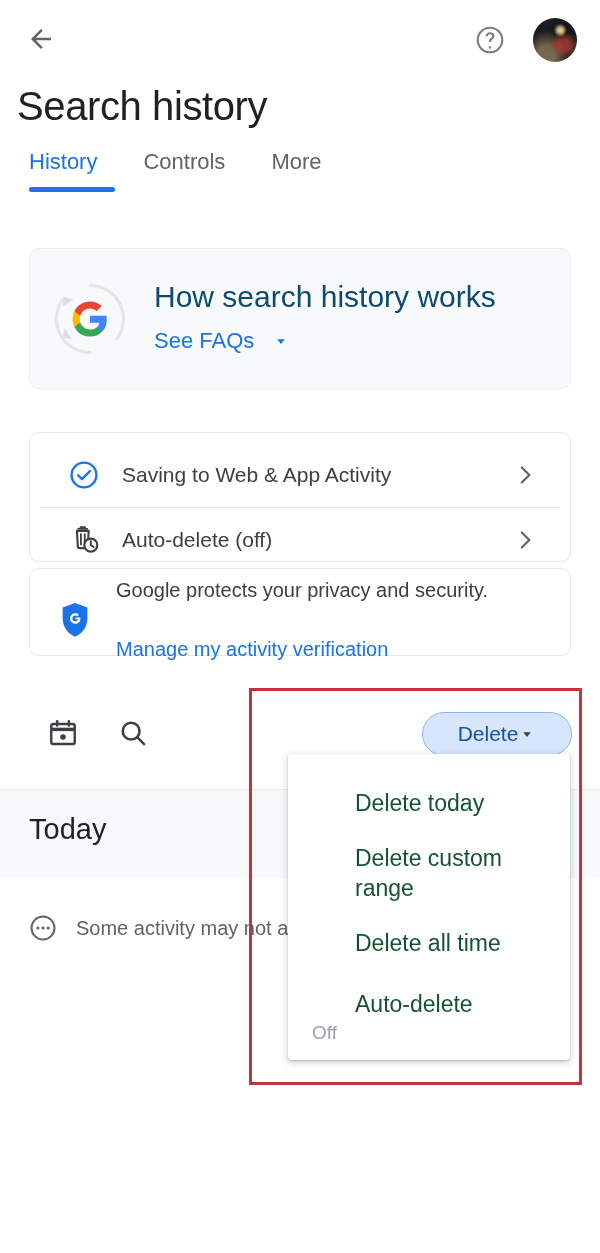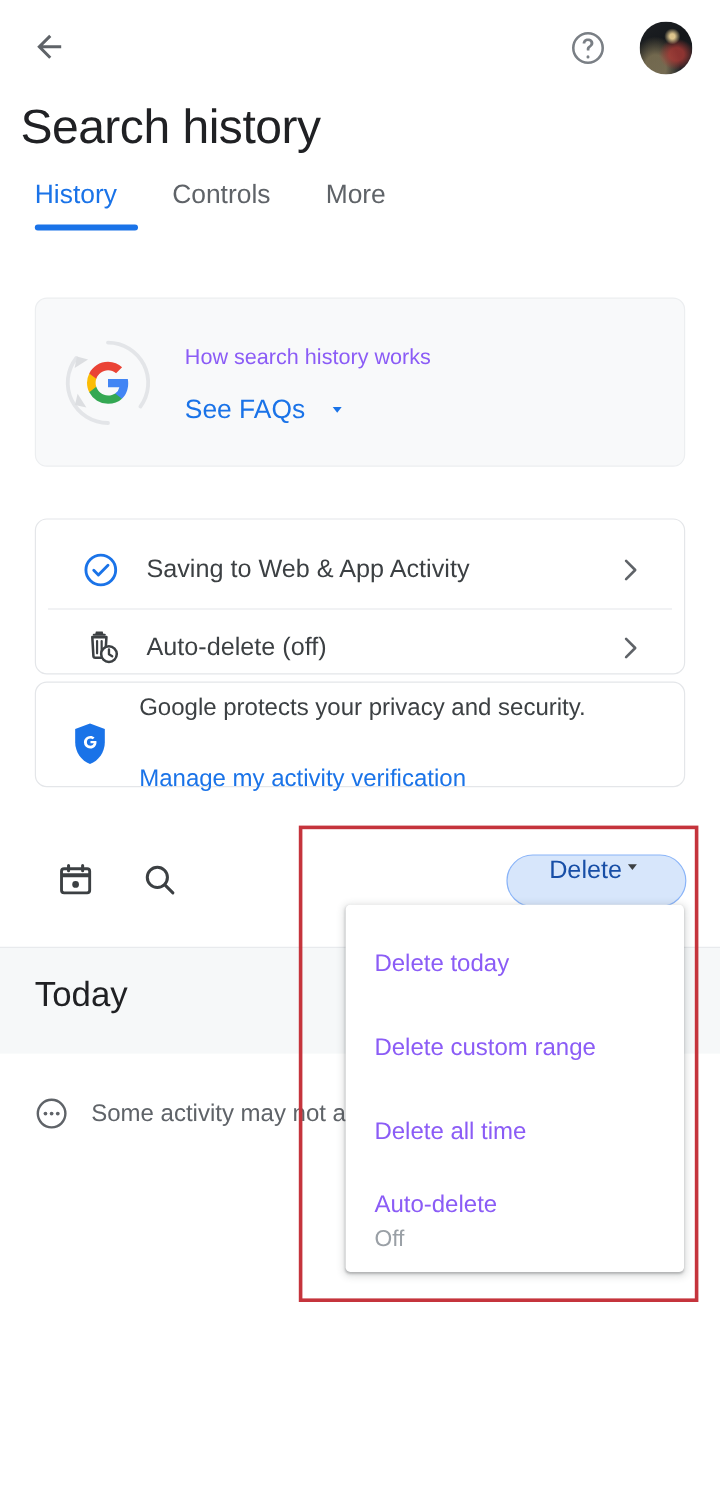--- a/index.html
+++ b/index.html
@@ -62,21 +62,21 @@
   .card {
     position: absolute; left: 29px; width: 542px;
     border: 1px solid #e4e6e9; border-radius: 10px; background: #fff;
   }
   .card.faq {
     top: 248px; height: 141px; background: #f8f9fa; border-color: #eceef0;
     display: flex; align-items: center;
   }
   .faq-logo { width: 120px; display: flex; align-items: center; justify-content: center; }
   .faq-text { padding-left: 4px; }
-  .faq-title { font-size: 18px; color: #8b5cf6; line-height: 30px; }
+  .faq-title { font-size: 30px; color: #0c4a6e; line-height: 30px; }
   .faq-link {
     margin-top: 15px; font-size: 22px; color: #1a73e8; display: flex; align-items: center;
     gap: 18px; cursor: pointer; line-height: 28px;
   }
 
   .card.settings { top: 432px; height: 130px; overflow: hidden; padding: 10px; }
   .srow {
     position: relative; height: 64px; display: flex; align-items: center;
     padding: 0 22px 0 28px; cursor: pointer;
   }
@@ -97,21 +97,21 @@
   .toolbar { position: absolute; left: 0; top: 700px; width: 600px; height: 88px; }
   .tool-ic {
     position: absolute; width: 46px; height: 46px; top: 10px;
     display: flex; align-items: center; justify-content: center; cursor: pointer;
   }
   .tool-cal { left: 40px; }
   .tool-search { left: 110px; }
   .delete-btn {
     position: absolute; left: 422px; top: 12px; width: 150px; height: 44px;
     border: 1px solid #8ab4f8; border-radius: 22px; background: #d7e6fb;
-    display: flex; align-items: flex-start; justify-content: center; 
+    display: flex; align-items: center; justify-content: center; 
     cursor: pointer;
   }
   .delete-btn .dl-label { font-size: 21px; color: #174ea6; line-height: 26px; }
 
   
   .today-band {
     position: absolute; left: 0; top: 789px; width: 600px; height: 89px;
     background: #f6f8f9; border-top: 1px solid #e8eaed;
   }
   .today-label {
@@ -132,21 +132,21 @@
     box-shadow: 0 2px 6px 2px rgba(60,64,67,.15), 0 1px 2px rgba(60,64,67,.3);
     padding-top: 14px;
     z-index: 30;
   }
   .menu-item {
     padding: 0 24px; display: flex; flex-direction: column; justify-content: center;
     cursor: pointer;
   }
   .mi-h70 { height: 70px; }
   .mi-h78 { height: 78px; }
-  .menu-item .mi-label { font-size: 20px; color: #8b5cf6; line-height: 30px; }
+  .menu-item .mi-label { font-size: 23px; color: #14532d; line-height: 30px; margin-left: 43px; }
   .menu-item .mi-sub { font-size: 19px; color: #9aa0a6; line-height: 24px; margin-top: 2px; }
 
   
   .redbox {
     position: absolute; left: 249px; top: 688px; width: 333px; height: 397px;
     border: 3px solid #c5343c; z-index: 40; pointer-events: none;
   }
 </style>
 </head>
 <body>

